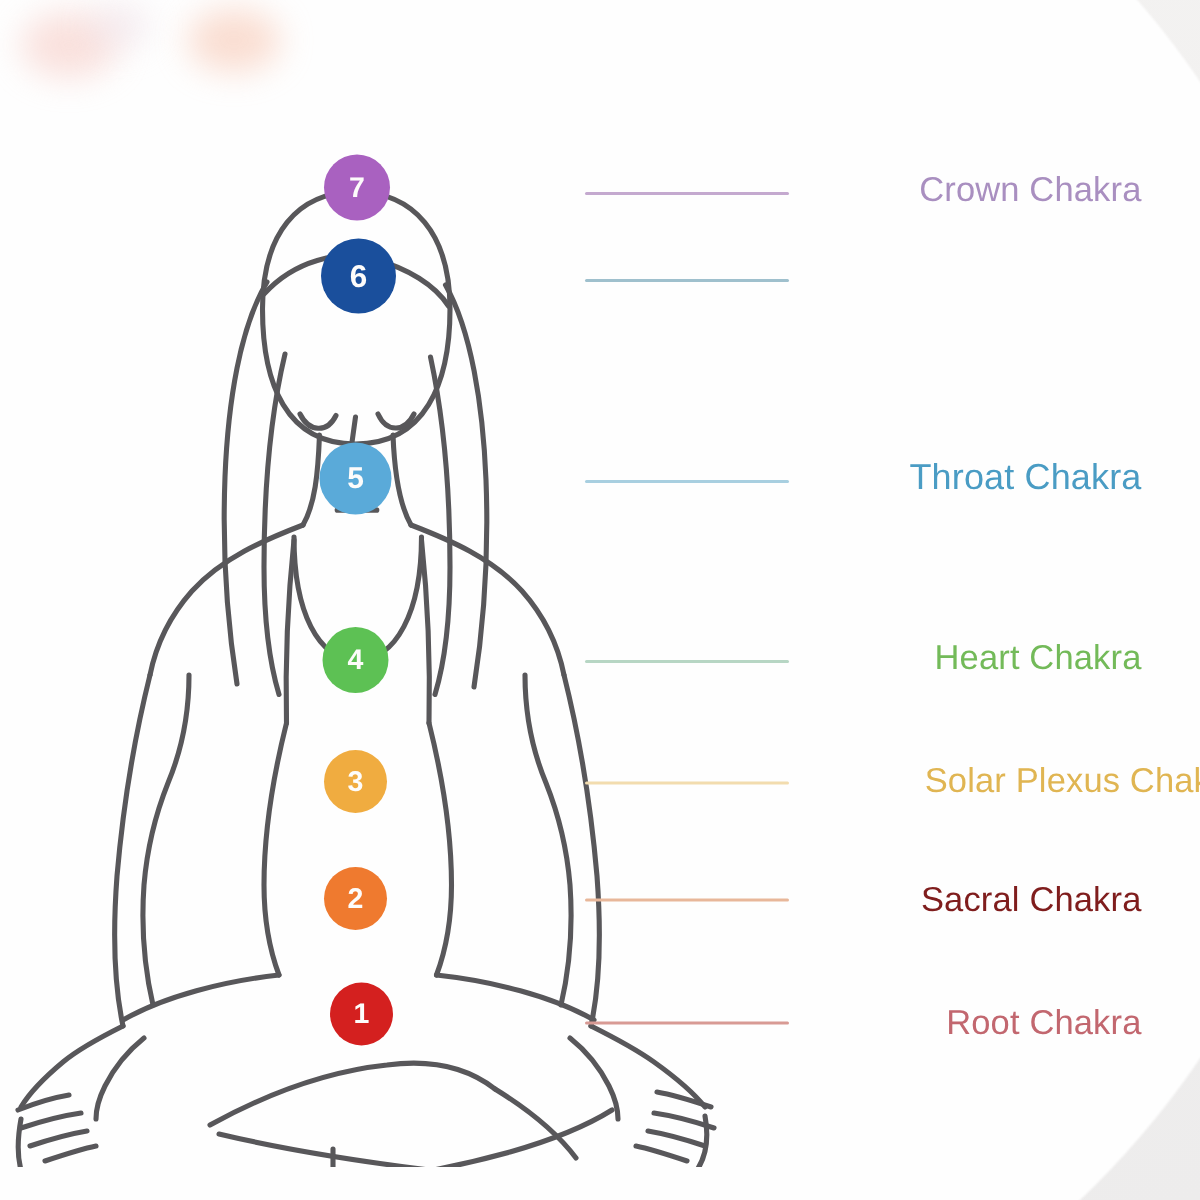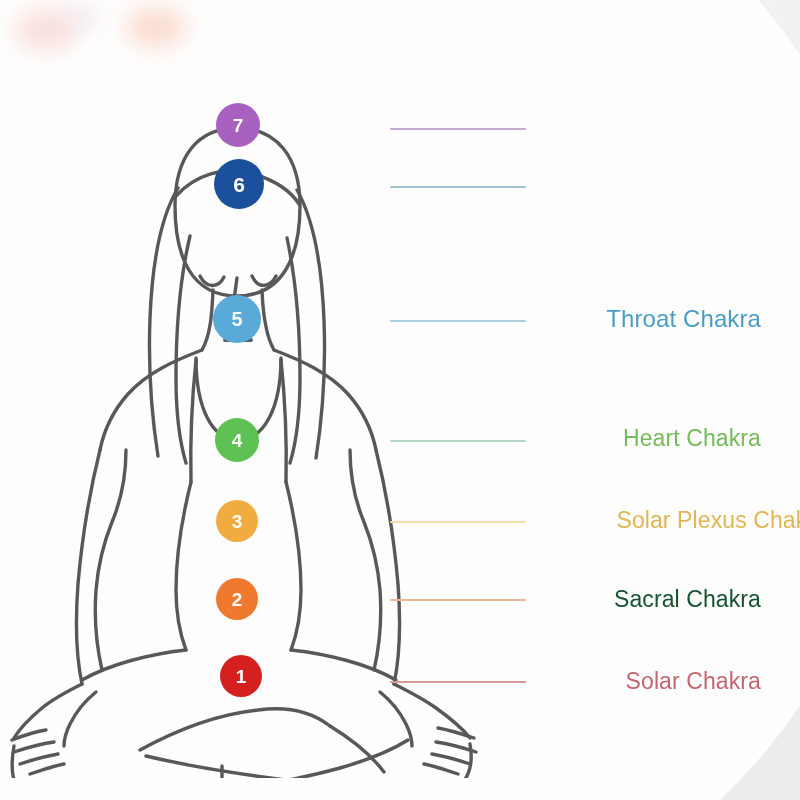--- a/index.html
+++ b/index.html
@@ -187,19 +187,20 @@
   <div class="chakra-dot" style="left: 216px; top: 500px; width: 42px; height: 42px; background: rgb(240, 172, 64); font-size: 19px;">
     <span>3</span>
   </div>
   <div class="chakra-dot" style="left: 216px; top: 578px; width: 42px; height: 42px; background: rgb(239, 122, 47); font-size: 19px;">
     <span>2</span>
   </div>
   <div class="chakra-dot" style="left: 220px; top: 655px; width: 42px; height: 42px; background: rgb(212, 32, 31); font-size: 19px;">
     <span>1</span>
   </div>
 
+  <div class="chakra-label" style="top: 113px; right: 39px; color: rgb(169, 143, 192); font-size: 23px;">Crown Chakra</div>
   <div class="chakra-label" style="top: 305px; right: 39px; color: rgb(74, 156, 196); font-size: 24px;">Throat Chakra</div>
   <div class="chakra-label" style="top: 425px; right: 39px; color: rgb(115, 186, 89); font-size: 23px;">Heart Chakra</div>
   <div class="chakra-label" style="top: 507px; right: -28px; color: rgb(224, 181, 82); font-size: 23px;">Solar Plexus Chakra</div>
-  <div class="chakra-label" style="top: 586px; right: 39px; color: #14532d; font-size: 23px;">Sacral Chakra</div>
-  <div class="chakra-label" style="top: 668px; right: 39px; color: rgb(194, 103, 111); font-size: 23px;">Solar Chakra</div>
+  <div class="chakra-label" style="top: 586px; right: 39px; color: #7f1d1d; font-size: 23px;">Sacral Chakra</div>
+  <div class="chakra-label" style="top: 668px; right: 39px; color: rgb(194, 103, 111); font-size: 23px;">Root Chakra</div>
 
 </div>
 
 </body></html>

